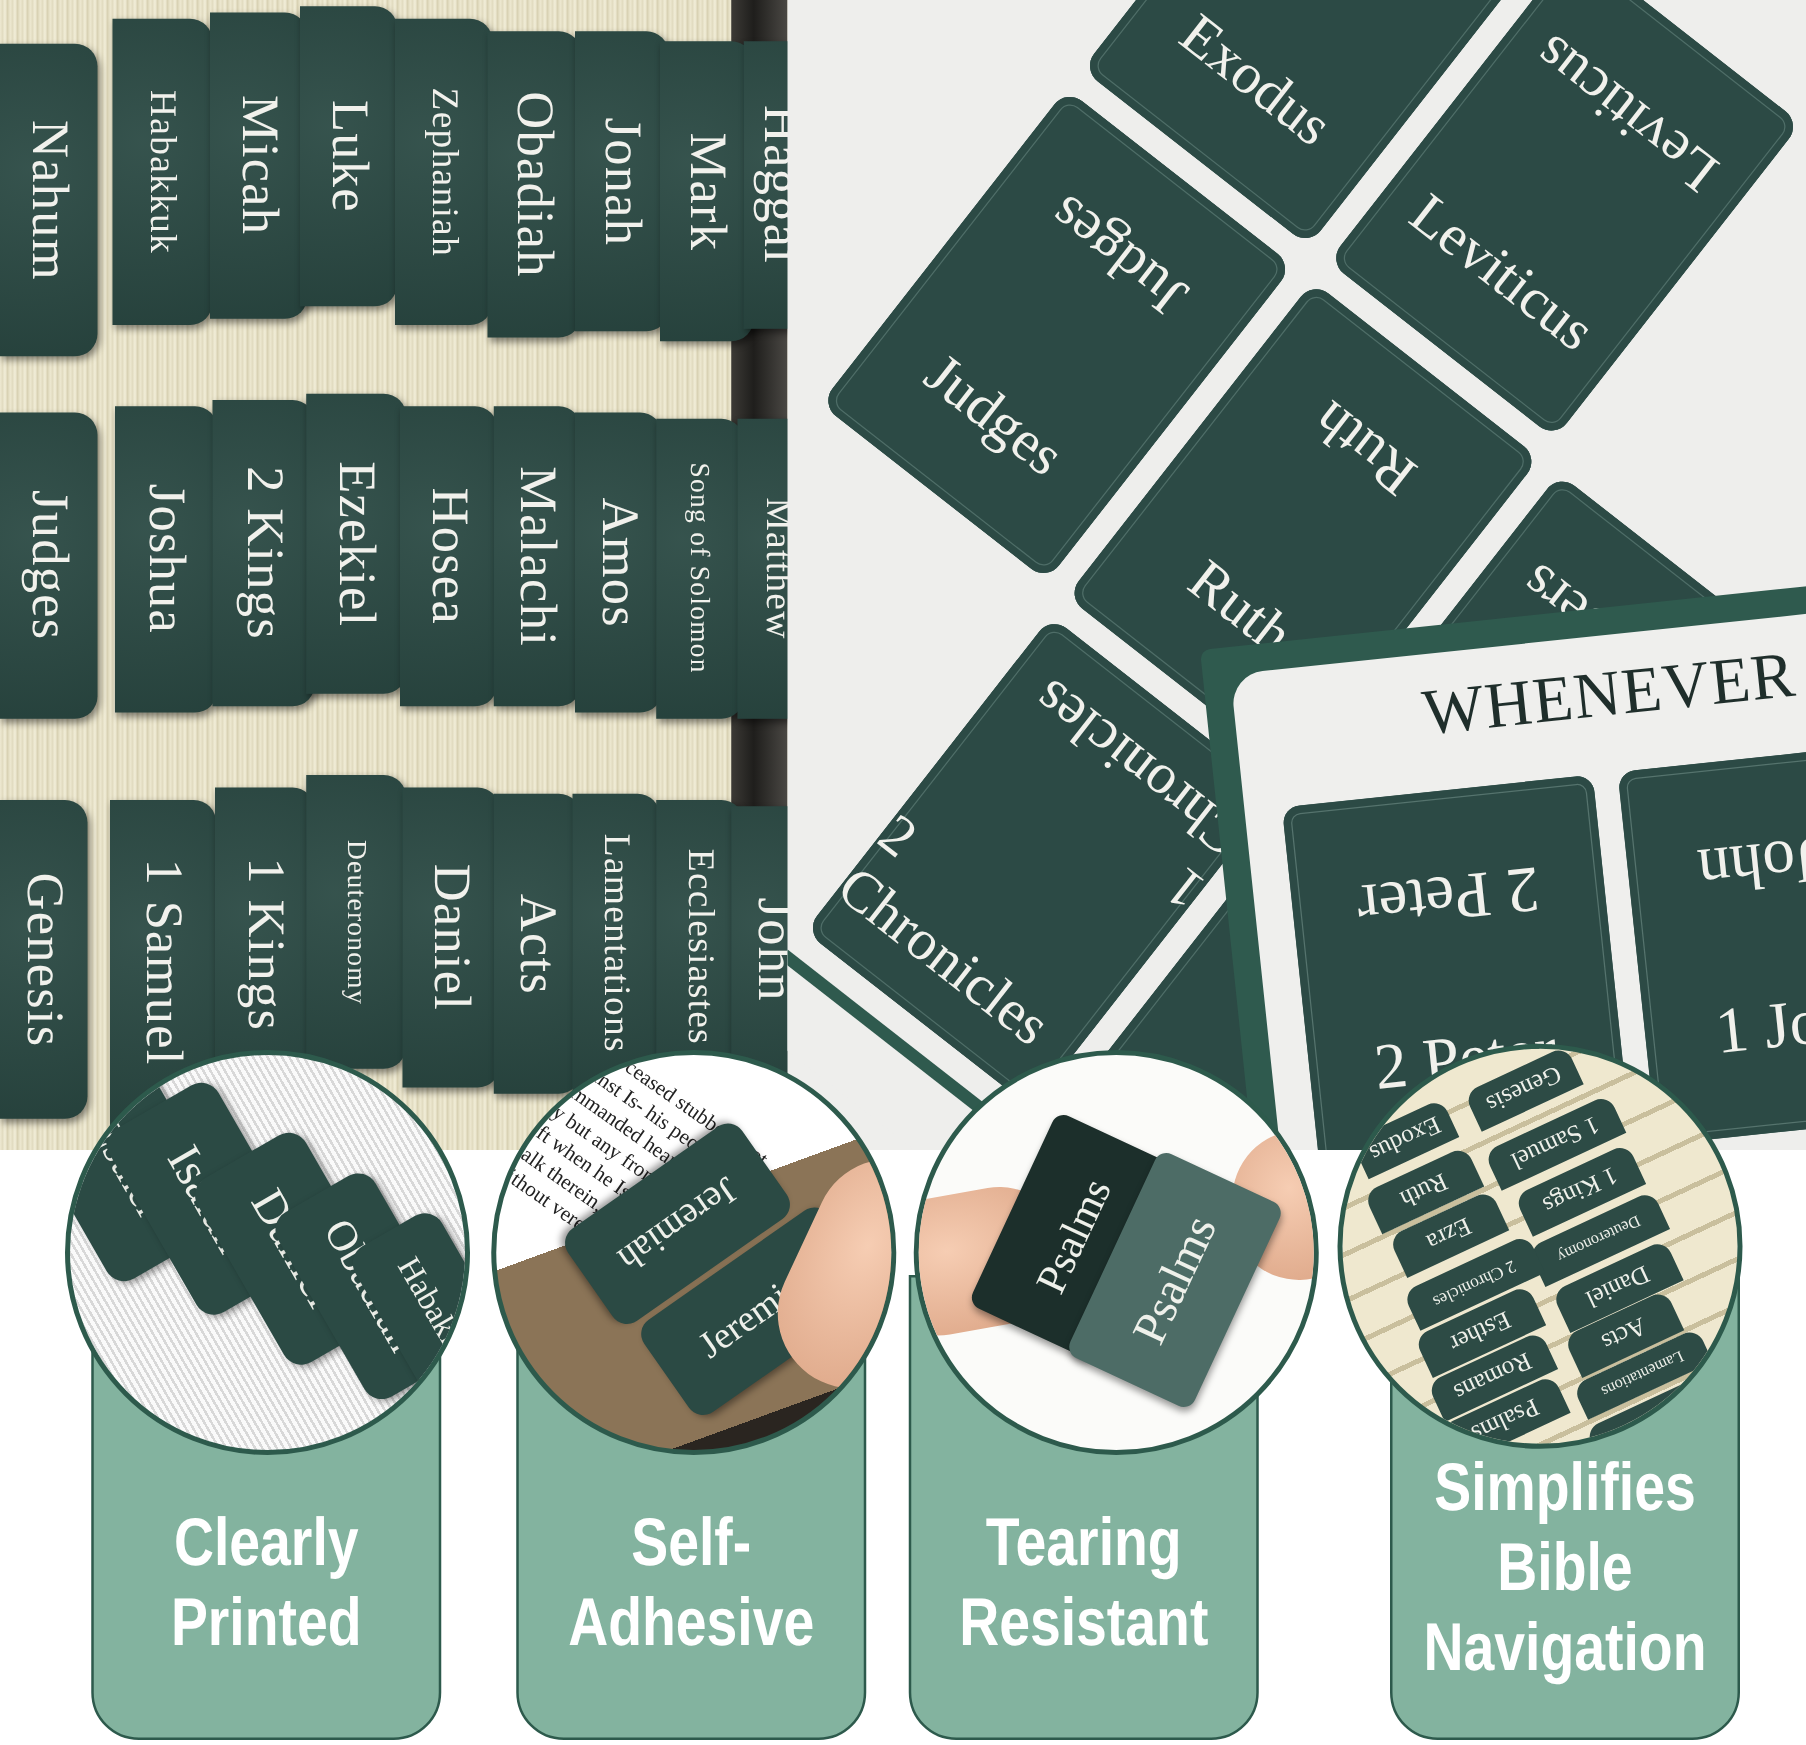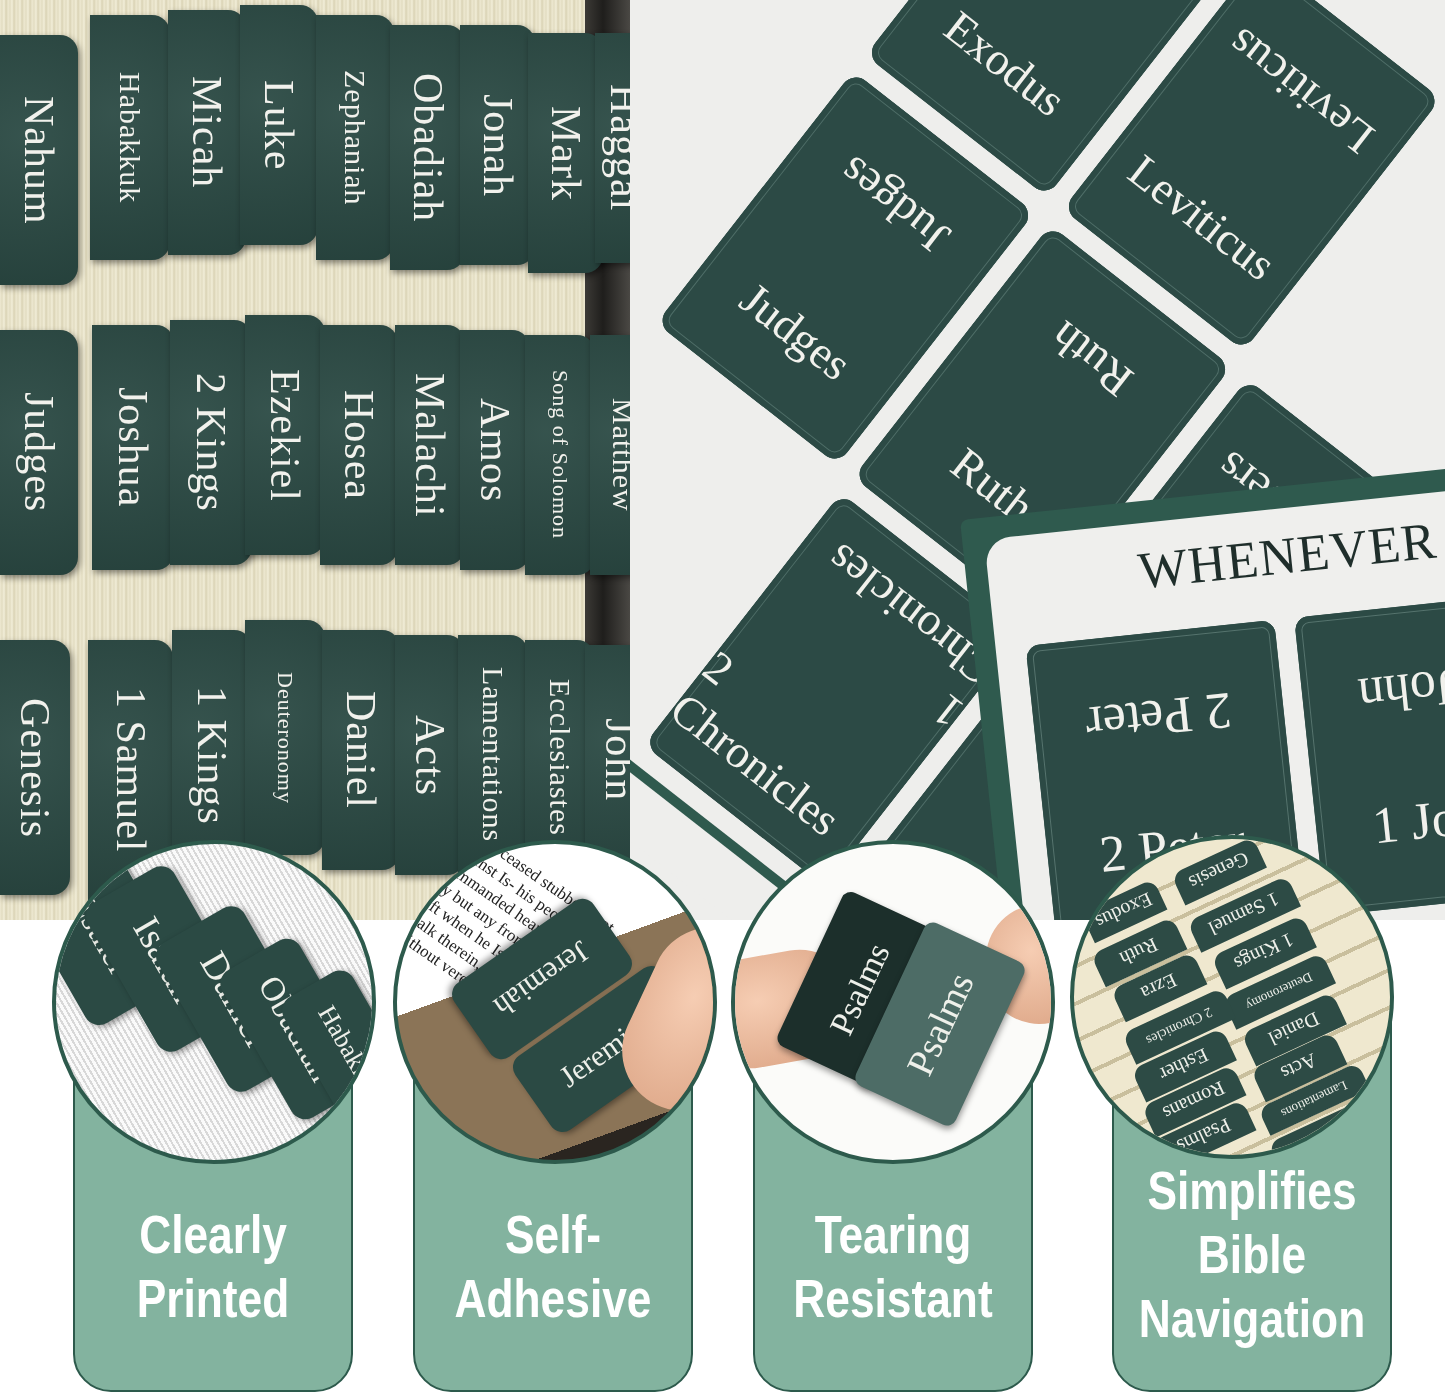--- a/index.html
+++ b/index.html
@@ -225,21 +225,21 @@
 </div>
 
 <div class="panel" style="left:73px">
   <div class="panel-label">Clearly
 Printed</div>
 </div>
 <div class="panel" style="left:413px">
   <div class="panel-label">Self-
 Adhesive</div>
 </div>
-<div class="panel" style="left:753px">
+<div class="panel" style="left:727px">
   <div class="panel-label">Tearing
 Resistant</div>
 </div>
 <div class="panel" style="left:1112px">
   <div class="panel-label" style="bottom:40px">Simplifies
 Bible
 Navigation</div>
 </div>
 
 <div class="circle c1">

